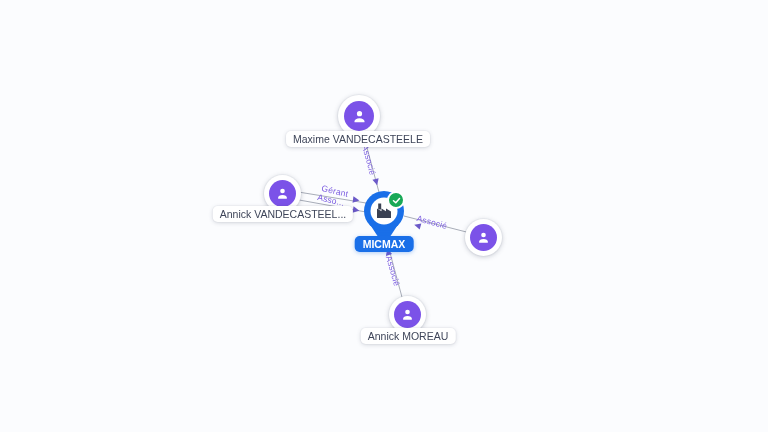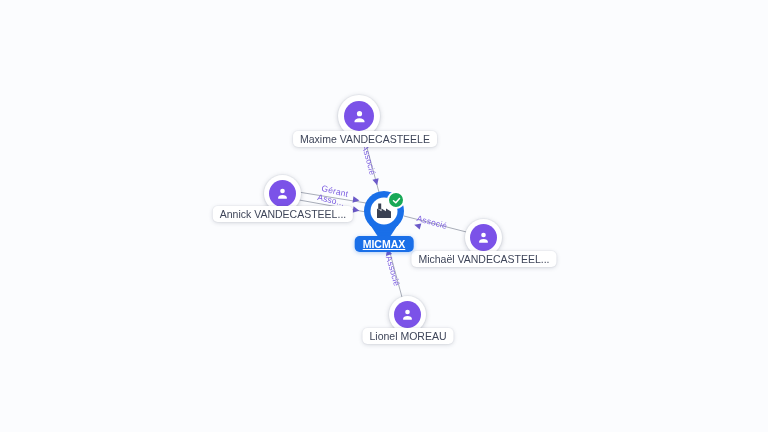--- a/index.html
+++ b/index.html
@@ -34,21 +34,20 @@
     box-shadow:0 1px 4px rgba(60,70,95,.20), 0 0 0 1px rgba(60,70,95,.03);
     transform:translateX(-50%);
   }
   .company-label{
     position:absolute;z-index:4;
     background:#1A6FE8;color:#FFFFFF;
     font-size:10.5px;line-height:12px;font-weight:bold;
     padding:2px 8px;border-radius:5px;white-space:nowrap;
     box-shadow:0 1px 4px rgba(26,111,232,.35);
     transform:translateX(-50%);
-    text-decoration:underline;
   }
   .company-pin{position:absolute;z-index:2;}
   .verified-badge{
     position:absolute;z-index:3;width:14px;height:14px;border-radius:50%;
     background:#18A857;border:2px solid #FFFFFF;
     display:flex;align-items:center;justify-content:center;
   }
 </style>
 </head>
 <body>
@@ -79,51 +78,50 @@
   <div class="edge-label" style="left:393px;top:271px;transform:translate(-50%,-50%) rotate(74deg);">Associé</div>
 
   <div class="person-node" style="left:338px;top:95px;width:42px;height:42px;">
     <div class="person-inner" style="width:30px;height:30px;">
       <svg width="17" height="17" viewBox="0 0 24 24">
         <circle cx="12" cy="8" r="3.7" fill="#FFFFFF"></circle>
         <path d="M4.8 19.4c0-3.3 3.3-5.1 7.2-5.1s7.2 1.8 7.2 5.1c0 .5-.4.8-.9.8H5.7c-.5 0-.9-.3-.9-.8z" fill="#FFFFFF"></path>
       </svg>
     </div>
   </div>
-  <div class="node-label" style="left:358px;top:131px;margin-left:7px;">Maxime VANDECASTEELE</div>
+  <div class="node-label" style="left:358px;top:131px;">Maxime VANDECASTEELE</div>
 
   <div class="person-node" style="left:264px;top:175px;width:37px;height:37px;">
     <div class="person-inner" style="width:27px;height:27px;">
       <svg width="15" height="15" viewBox="0 0 24 24">
         <circle cx="12" cy="8" r="3.7" fill="#FFFFFF"></circle>
         <path d="M4.8 19.4c0-3.3 3.3-5.1 7.2-5.1s7.2 1.8 7.2 5.1c0 .5-.4.8-.9.8H5.7c-.5 0-.9-.3-.9-.8z" fill="#FFFFFF"></path>
       </svg>
     </div>
   </div>
   <div class="node-label" style="left:283px;top:206px;">Annick VANDECASTEEL...</div>
 
   <div class="person-node" style="left:465px;top:219px;width:37px;height:37px;">
     <div class="person-inner" style="width:27px;height:27px;">
       <svg width="15" height="15" viewBox="0 0 24 24">
         <circle cx="12" cy="8" r="3.7" fill="#FFFFFF"></circle>
         <path d="M4.8 19.4c0-3.3 3.3-5.1 7.2-5.1s7.2 1.8 7.2 5.1c0 .5-.4.8-.9.8H5.7c-.5 0-.9-.3-.9-.8z" fill="#FFFFFF"></path>
       </svg>
     </div>
   </div>
-  <div class="node-label" style="left:484px;top:251px;">Michaël VANDECASTEEL...</div>
 
   <div class="person-node" style="left:389px;top:296px;width:37px;height:37px;">
     <div class="person-inner" style="width:27px;height:27px;">
       <svg width="15" height="15" viewBox="0 0 24 24">
         <circle cx="12" cy="8" r="3.7" fill="#FFFFFF"></circle>
         <path d="M4.8 19.4c0-3.3 3.3-5.1 7.2-5.1s7.2 1.8 7.2 5.1c0 .5-.4.8-.9.8H5.7c-.5 0-.9-.3-.9-.8z" fill="#FFFFFF"></path>
       </svg>
     </div>
   </div>
-  <div class="node-label" style="left:408px;top:328px;">Lionel MOREAU</div>
+  <div class="node-label" style="left:408px;top:328px;">Annick MOREAU</div>
 
   <svg class="company-pin" style="left:360px;top:189px;" width="48" height="58" viewBox="0 0 48 58">
     <path d="M9 34 L24 57 L39 34 Z" fill="#1A6FE8"></path>
     <circle cx="24" cy="22" r="20" fill="#1A6FE8"></circle>
     <circle cx="24" cy="22" r="13.5" fill="#FFFFFF"></circle>
     <g fill="#3A4153">
       <path d="M17 29 V19.5 l4.5 2.7 V19.5 l4.5 2.7 V19.5 l5 3 V29 Z"></path>
       <rect x="18.2" y="14.5" width="3" height="6"></rect>
     </g>
   </svg>

